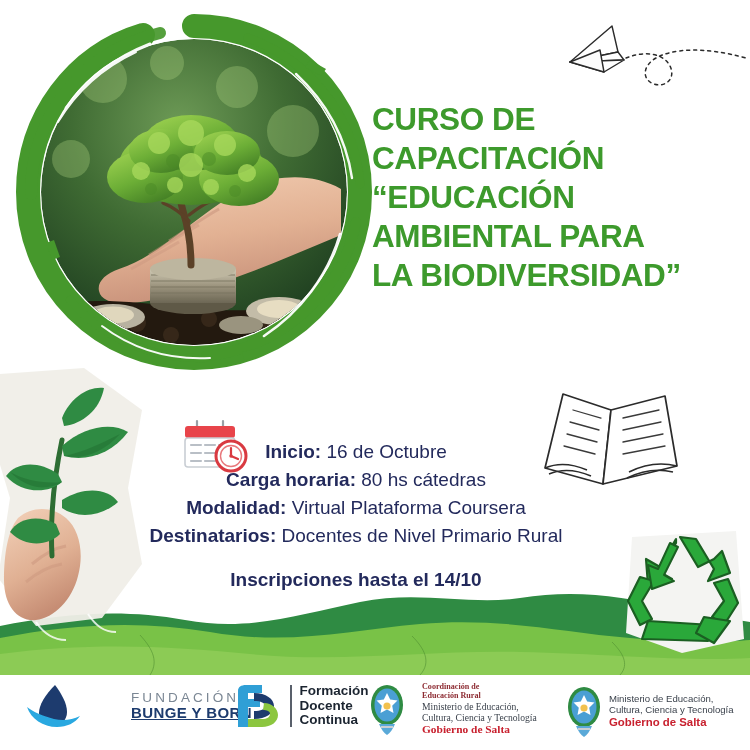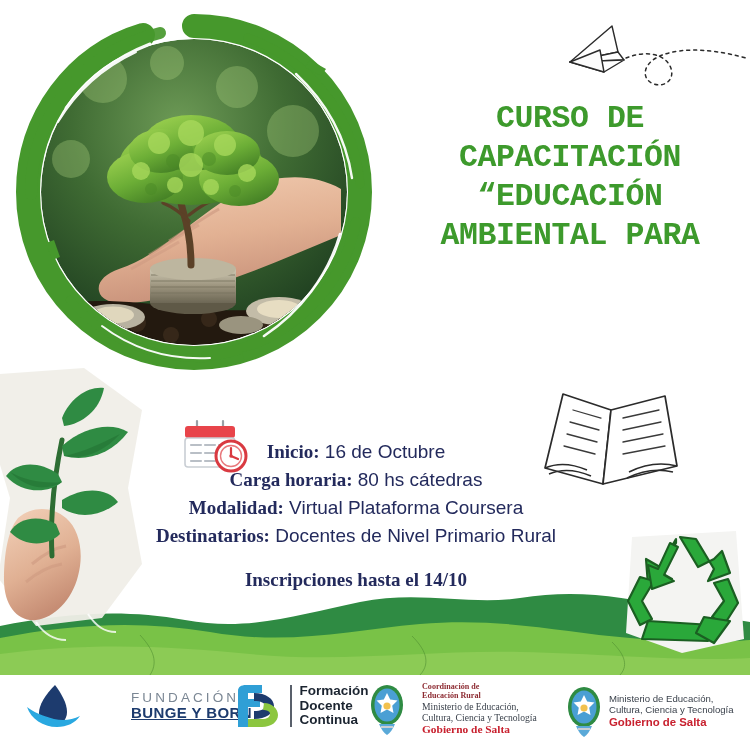--- a/index.html
+++ b/index.html
@@ -23,28 +23,27 @@
   .photo-wrap{position:absolute;left:10px;top:8px;width:368px;height:368px;}
   .brush-ring{position:absolute;left:0;top:0;width:368px;height:368px;}
   .photo-circle{
     position:absolute;left:31px;top:31px;width:306px;height:306px;
     border-radius:50%;overflow:hidden;
   }
   .photo-circle svg{display:block;width:306px;height:306px;}
 
   
   .title-block{
-    position:absolute;left:394px;top:100px;width:352px;
-    text-align:center;
+    position:absolute;left:372px;top:100px;width:352px;
+    text-align:left;
     color:#3d9a2c;
     font-weight:bold;
     font-size:31.5px;
     line-height:1.235;
     letter-spacing:-0.4px;
-    font-family:Liberation Mono, monospace;
   }
   .title-block .tline{display:block;white-space:nowrap;}
 
   
   .plane{position:absolute;left:560px;top:14px;width:190px;height:96px;}
   .plane svg{display:block;}
 
   
   .book{position:absolute;left:533px;top:386px;width:156px;height:106px;}
   .book svg{display:block;}
@@ -57,21 +56,21 @@
   .plant{position:absolute;left:-8px;top:368px;width:190px;height:290px;}
   .plant svg{display:block;}
 
   
   .details{
     position:absolute;left:96px;top:438px;width:520px;
     text-align:center;color:#232a5c;
     font-size:19px;line-height:1.47;
   }
   .details .row{white-space:nowrap;}
-  .details .lbl{font-weight:bold;font-family:Liberation Serif, serif;}
+  .details .lbl{font-weight:bold;}
   .details .val{font-weight:normal;}
   .details .row.all-bold{font-weight:bold;margin-top:16px;}
 
   .cal-icon{position:absolute;left:181px;top:419px;width:76px;height:58px;}
   .cal-icon svg{display:block;}
 
   
   .footer{
     position:absolute;left:0;bottom:0;width:750px;height:75px;
     background:#ffffff;display:flex;align-items:center;
@@ -246,20 +245,21 @@
         <path d="M232,344 l17,-4 2,8 -17,4 Z"></path>
       </g>
     </svg>
   </div>
 
   <div class="title-block">
     <span class="tline">CURSO DE</span>
     <span class="tline">CAPACITACIÓN</span>
     <span class="tline">“EDUCACIÓN</span>
     <span class="tline">AMBIENTAL PARA</span>
+    <span class="tline">LA BIODIVERSIDAD”</span>
   </div>
 
   <div class="plane">
     <svg viewBox="0 0 190 96" aria-hidden="true">
       <g fill="#ffffff" stroke="#2b2b2b" stroke-width="1.4" stroke-linejoin="round">
         <path d="M10,48 L52,12 L58,38 Z"></path>
         <path d="M10,48 L58,38 L64,46 Z"></path>
         <path d="M10,48 L64,46 L44,58 Z"></path>
         <path d="M10,48 L44,58 L40,36 Z" fill="#fbfbfb"></path>
       </g>

